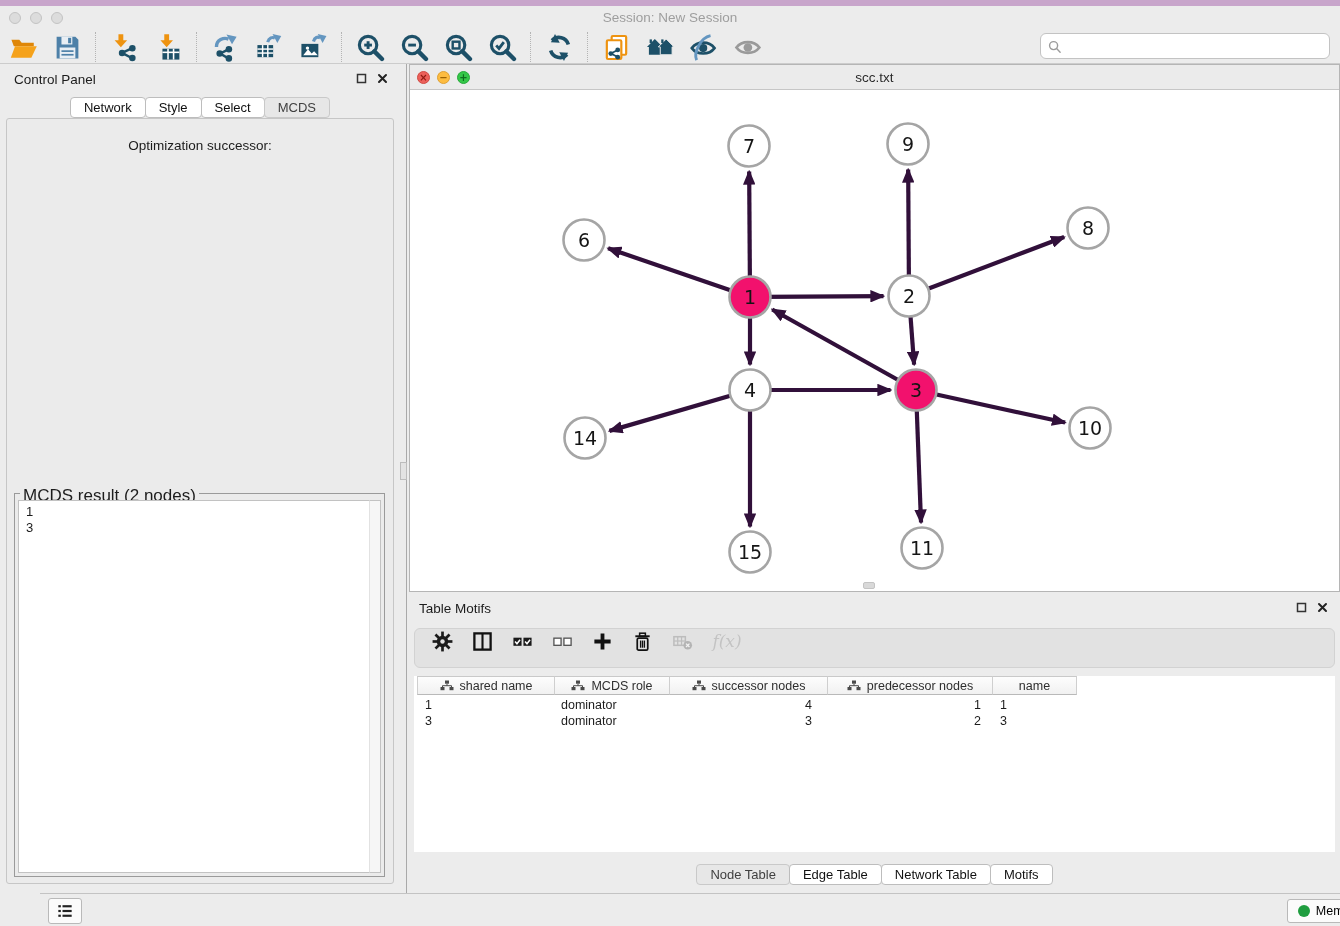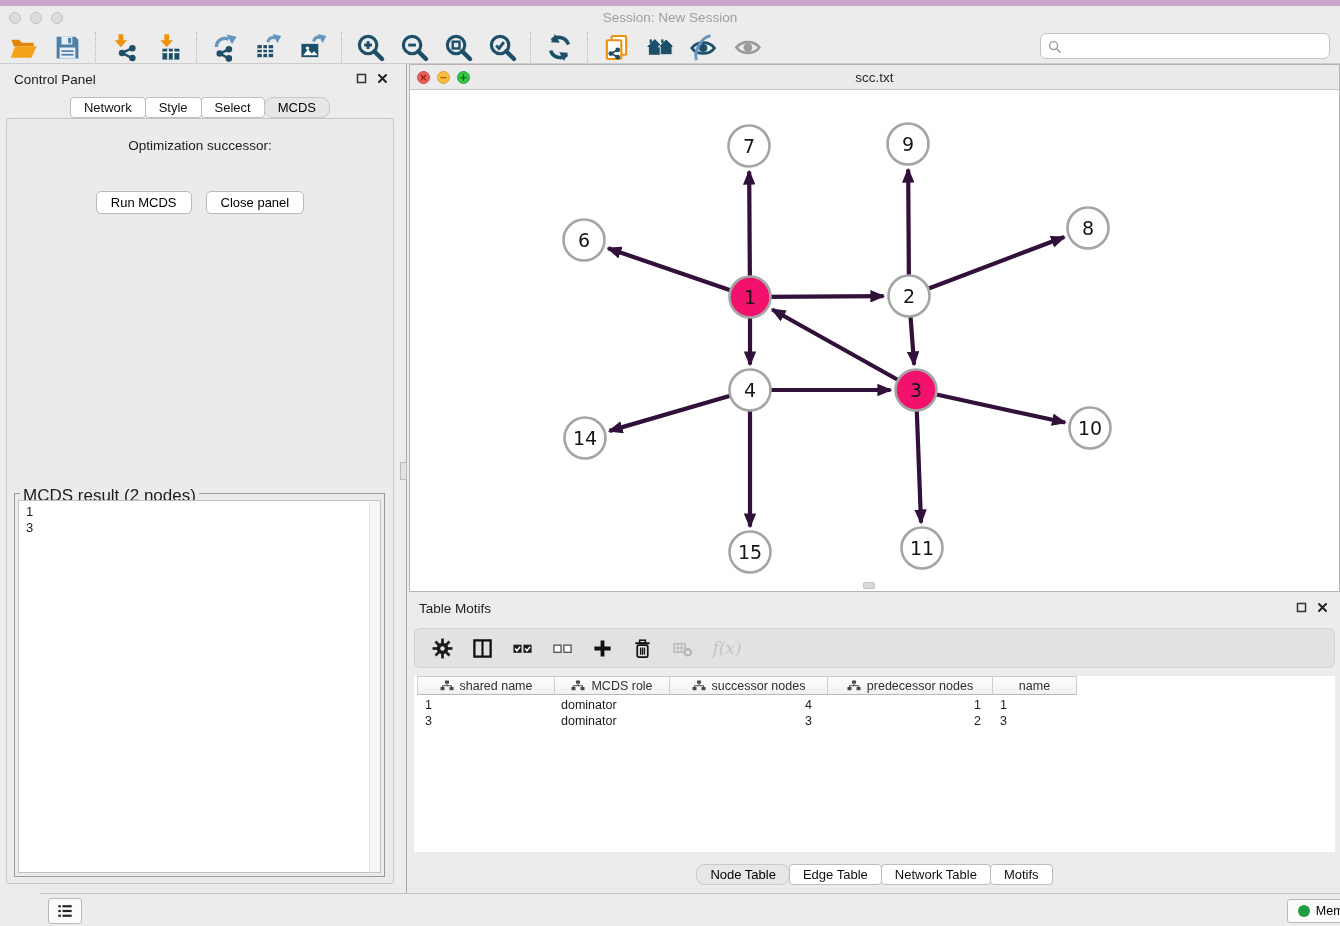--- a/index.html
+++ b/index.html
@@ -28,21 +28,21 @@
   .ph-icons svg { width:11px; height:11px; }
   
   .control-panel { position:absolute; left:0; top:64px; width:400px; height:829px;padding-left:13px; }
   .cp-title { position:absolute; left:14px; top:8px; font-size:13.5px; }
   .cp-header-icons { right:12px; top:9px; }
   .tabsrow { position:absolute; left:0; width:100%; display:flex; justify-content:center; z-index:3; }
   .cp-tabs { top:33px; }
   .tab { height:21px; padding:0 13px; background:#ffffff; border:1px solid #bdbdbd; border-radius:4px;
          font-size:13px; color:#111; display:flex; align-items:center; cursor:default; font-family:"Liberation Sans",sans-serif; }
   .tab + .tab { margin-left:-1px; }
-  .tab.active { background:#e7e7e7; color:#000000; border-color:#c9c9c9;border-radius:9px; }
+  .tab.active { background:#e7e7e7; color:#404040; border-color:#c9c9c9; }
   .cp-box { position:absolute; left:6px; top:54px; width:388px; height:766px; background:#ebebeb; border:1px solid #c6c6c6; border-radius:3px; }
   .opt-label { position:absolute; left:0; width:100%; top:19px; text-align:center; font-size:13.5px; }
   .dropdown { position:absolute; left:38px; top:40px; width:310px; height:23px; background:#fff; border:1px solid #b9b9b9; border-radius:5px; display:flex; align-items:center; padding:0 26px 0 12px; cursor:default; }
   .dropdown .dd-chev { position:absolute; right:8px; top:3px; width:12px; height:17px; }
   .btn-row { position:absolute; left:0; top:72px; width:100%; display:flex; justify-content:center; gap:14px; }
   .pbtn { height:23px; background:#fff; border:1px solid #b9b9b9; border-radius:5px; font-size:13px; padding:0 14px; font-family:"Liberation Sans",sans-serif; cursor:default; }
   .result-group { position:absolute; left:7px; top:374px; width:371px; height:384px; border:1px solid #9a9a9a; }
   .g-label { position:absolute; left:5px; top:-8px; background:#ebebeb; padding:0 3px; font-size:17px; }
   .result-area { position:absolute; left:3px; right:3px; top:6px; bottom:3px; background:#fff; border:1px solid #c2c2c2; padding:3px 18px 3px 7px; overflow:hidden; }
   .result-area .line { display:block; font-size:13px; line-height:16px; }
@@ -59,21 +59,21 @@
   .t-close { background:#ec605a; border:1px solid #d04b44; color:#8e1a12; }
   .t-min   { background:#fdbc40; border:1px solid #dfa133; color:#965e00; }
   .t-max   { background:#34c748; border:1px solid #28a93b; color:#0e6e1e; }
   .nw-title { position:absolute; left:0; right:0; top:5px; text-align:center; font-size:13.5px; color:#2b2b2b; }
   .nw-canvas { position:absolute; left:0; top:25px; width:929px; height:501px; background:#fff; }
   .canvas-grip { position:absolute; left:453px; bottom:2px; width:12px; height:7px; background:#d9d9d9; border:1px solid #c4c4c4; border-radius:2px; }
   
   .table-panel { position:absolute; left:409px; top:595px; width:931px; height:295px; }
   .tp-title { position:absolute; left:10px; top:6px; font-size:13.5px; }
   .tp-header-icons { right:12px; top:7px; }
-  .tp-toolbar { position:absolute; left:5px; top:33px; width:921px; height:40px; background:#e2e2e2; border:1px solid #d2d2d2; border-radius:6px; display:flex; align-items:center; padding-left:15px; gap:16px; }
+  .tp-toolbar { position:absolute; left:5px; top:33px; width:921px; height:40px; background:#e2e2e2; border:1px solid #d2d2d2; border-radius:6px; display:flex; align-items:flex-start; padding-left:15px; gap:16px; }
   .ttbtn { background:none; border:none; width:24px; height:24px; display:flex; align-items:center; justify-content:center; cursor:default; }
   .ttbtn svg { width:21px; height:21px; }
   .fx { font-family:"DejaVu Serif",serif; font-style:italic; font-size:17px; color:#ababab; }
   .tp-table { position:absolute; left:5px; top:81px; width:921px; height:176px; background:#fff; }
   .tp-thead { position:absolute; left:3px; top:0; height:28px; display:flex; }
   .th-cell { height:19px; background:linear-gradient(#fdfdfd,#f1f1f1); border-top:1px solid #c9c9c9; border-bottom:1px solid #b9b9b9; border-right:1px solid #cfcfcf; display:flex; align-items:center; justify-content:center; gap:6px; font-size:12.5px; color:#2f2f2f; }
   .th-cell:first-child { border-left:1px solid #cfcfcf; }
   .th-cell svg { width:14px; height:11px; }
   .tp-rows { position:absolute; left:3px; top:21px; }
   .t-row { display:flex; height:16px; }
@@ -277,24 +277,20 @@
         </svg>
     </div>
     <div class="tabsrow cp-tabs">
         <button class="tab">Network</button>
         <button class="tab">Style</button>
         <button class="tab">Select</button>
         <button class="tab active">MCDS</button>
       </div>
     <div class="cp-box">
       <div class="opt-label">Optimization successor:</div>
-      <div class="btn-row">
-        <button class="pbtn">Run MCDS</button>
-        <button class="pbtn">Close panel</button>
-      </div>
       <div class="result-group">
         <span class="g-label">MCDS result (2 nodes)</span>
         <div class="result-area">
             <span class="line">1</span>
             <span class="line">3</span>
           </div>
         <div class="result-scroll"></div>
       </div>
     </div>
   </div>

